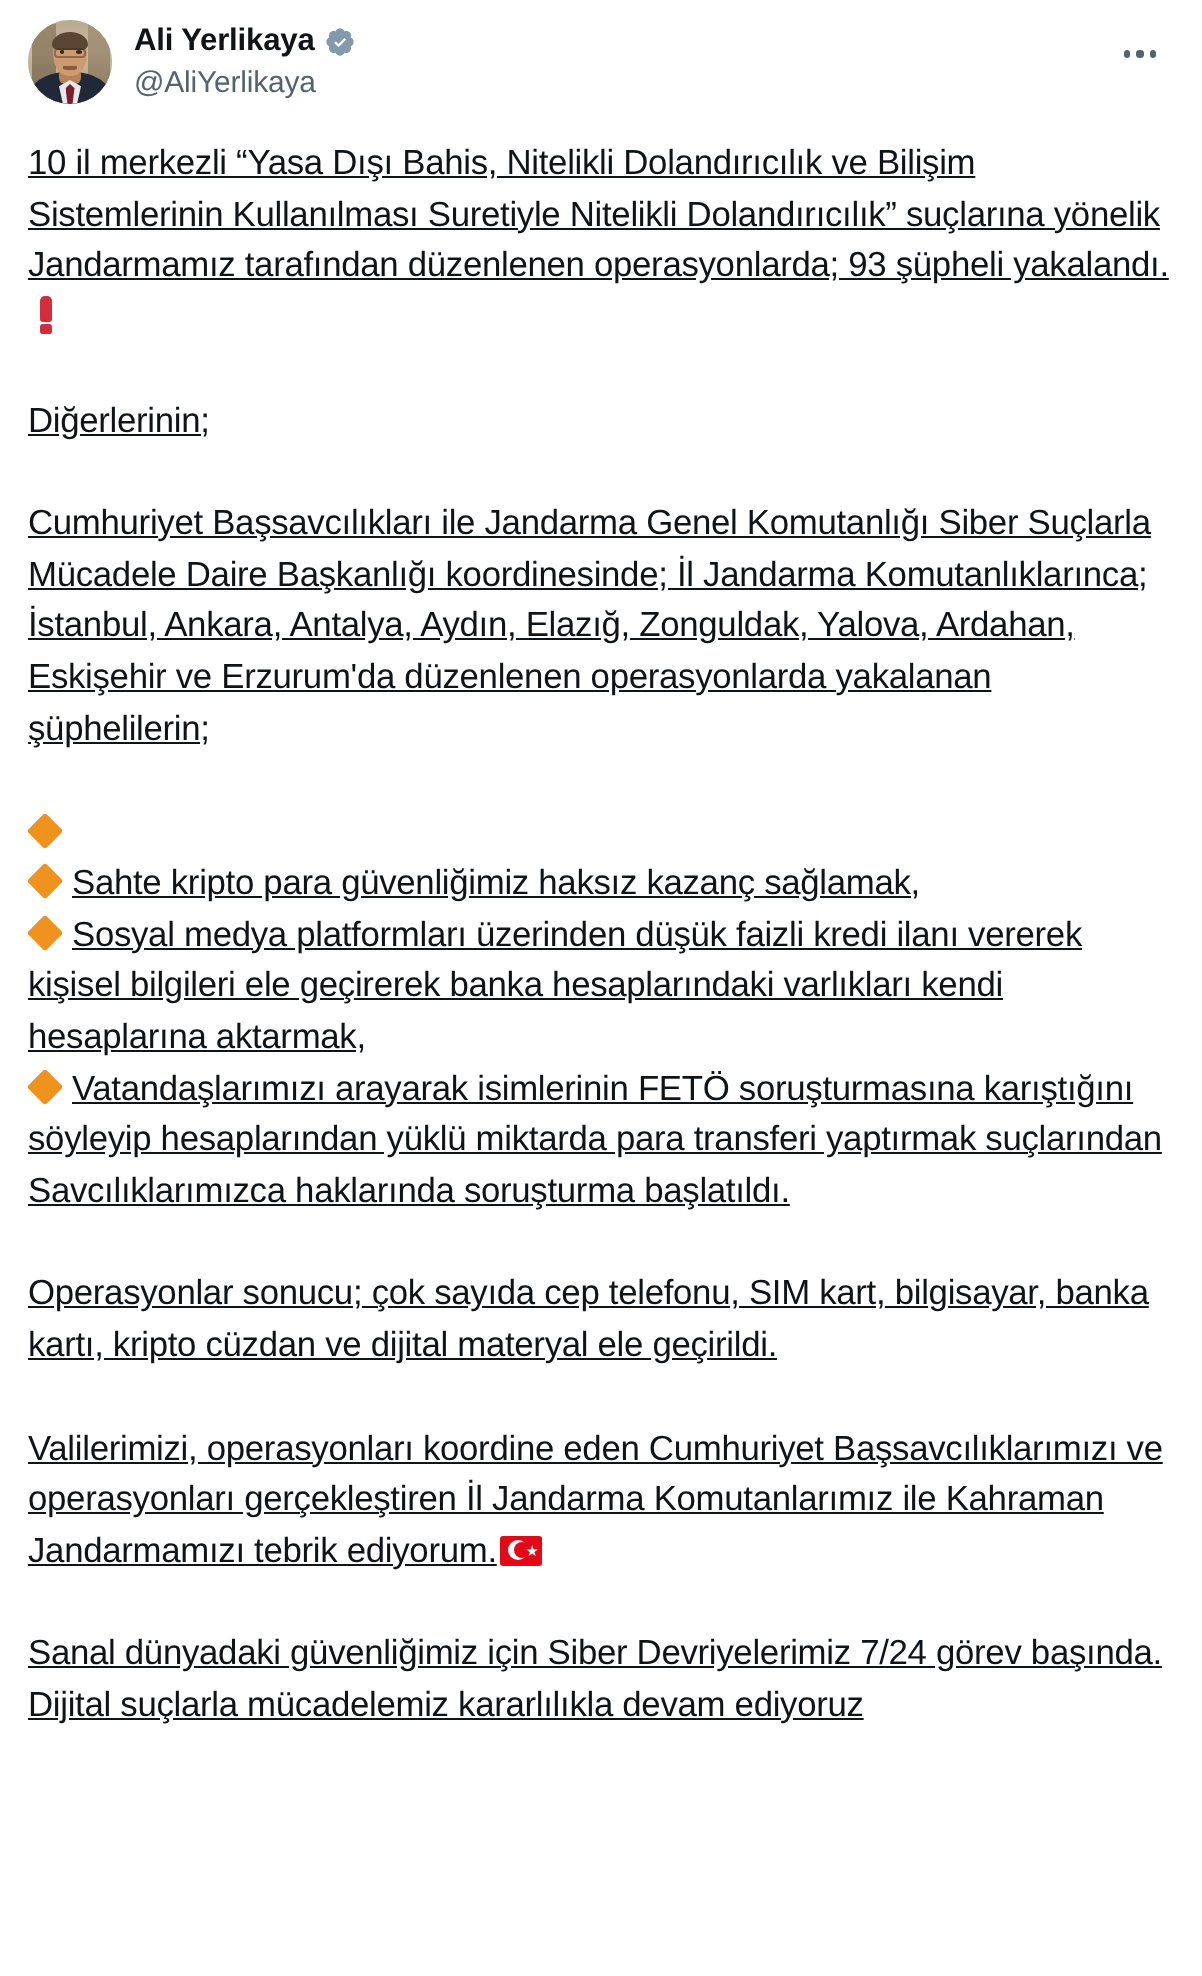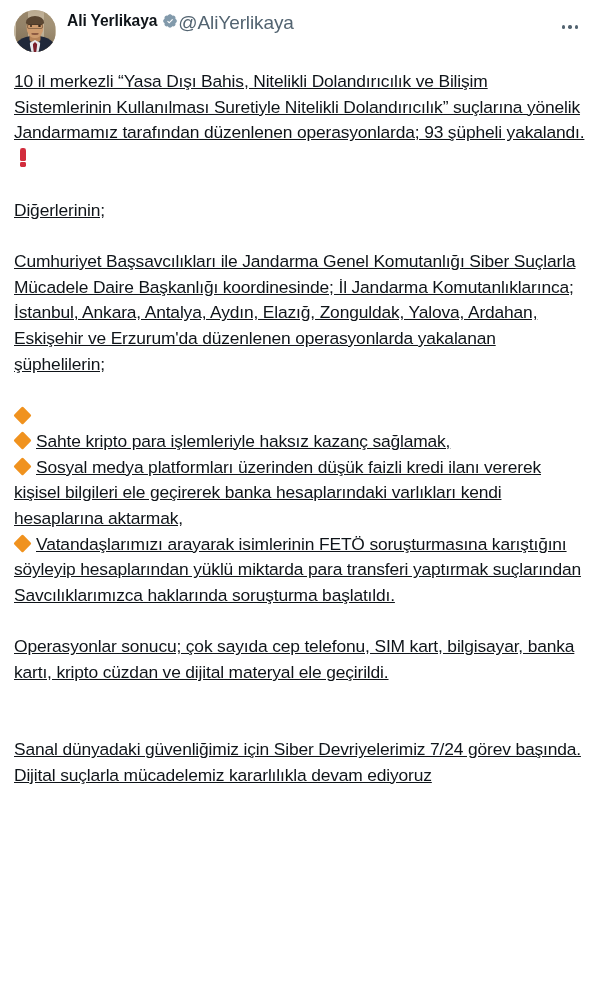--- a/index.html
+++ b/index.html
@@ -132,40 +132,40 @@
     left: 50%; top: 22.5px;
     transform: translateX(-50%);
     width: 7px; height: 2px;
     background: #8c5a42;
     border-radius: 0 0 40% 40%;
   }
 
   .name-block {
     margin-left: 11px;
     display: flex;
-    flex-direction: row;
+    flex-direction: column;
     justify-content: flex-start;
     padding-top: 0px;
     line-height: 1;
   }
   .name-row {
     display: flex;
     align-items: center;
     gap: 5px;
     height: 21px;
   }
   .display-name {
     font-size: 15.6px;
     font-weight: bold;
     color: #0f1419;
     letter-spacing: -0.1px;
   }
   .verified-icon { display: block; width: 16px; height: 16px; }
   .handle {
-    font-size: 19px;
+    font-size: 15px;
     color: #536471;
     margin-top: 3px;
     letter-spacing: -0.1px;
   }
 
   .more-btn {
     position: absolute;
     right: 2px;
     top: 6px;
     width: 30px;
@@ -343,31 +343,32 @@
 
     <div class="blank-line"></div>
 
     <p class="para">Cumhuriyet Başsavcılıkları ile Jandarma Genel Komutanlığı Siber Suçlarla Mücadele Daire Başkanlığı koordinesinde; İl Jandarma Komutanlıklarınca; İstanbul, Ankara, Antalya, Aydın, Elazığ, Zonguldak, Yalova, Ardahan, Eskişehir ve Erzurum'da düzenlenen operasyonlarda yakalanan şüphelilerin;</p>
 
     <div class="blank-line"></div>
 
     <p class="para"><span class="diamond"></span></p>
 
 
-    <p class="para"><span class="diamond"></span><span>Sahte kripto para işlemleriyle haksız kazanç sağlamak,</span></p>
+    <p class="para"><span class="diamond"></span><span>Sahte kripto para güvenliğimiz haksız kazanç sağlamak,</span></p>
 
     <p class="para"><span class="diamond"></span><span>Sosyal medya platformları üzerinden düşük faizli kredi ilanı vererek kişisel bilgileri ele geçirerek banka hesaplarındaki varlıkları kendi hesaplarına aktarmak,</span></p>
 
     <p class="para"><span class="diamond"></span><span>Vatandaşlarımızı arayarak isimlerinin FETÖ soruşturmasına karıştığını söyleyip hesaplarından yüklü miktarda para transferi yaptırmak suçlarından Savcılıklarımızca haklarında soruşturma başlatıldı.</span></p>
 
     <div class="blank-line"></div>
 
     <p class="para">Operasyonlar sonucu; çok sayıda cep telefonu, SIM kart, bilgisayar, banka kartı, kripto cüzdan ve dijital materyal ele geçirildi.</p>
 
     <div class="blank-line"></div>
 
+    <p class="para"><span>Valilerimizi, operasyonları koordine eden Cumhuriyet Başsavcılıklarımızı ve operasyonları gerçekleştiren İl Jandarma Komutanlarımız ile Kahraman Jandarmamızı tebrik ediyorum.</span><span class="tr-flag"><span class="crescent"></span><span class="crescent-cut"></span><span class="star">★</span></span></p>
 
     <div class="blank-line"></div>
 
     <p class="para"><span>Sanal dünyadaki güvenliğimiz için Siber Devriyelerimiz 7/24 görev başında. Dijital suçlarla mücadelemiz kararlılıkla devam ediyoruz</span></p>
 
   </div>
 </div>
 
 </body></html>

